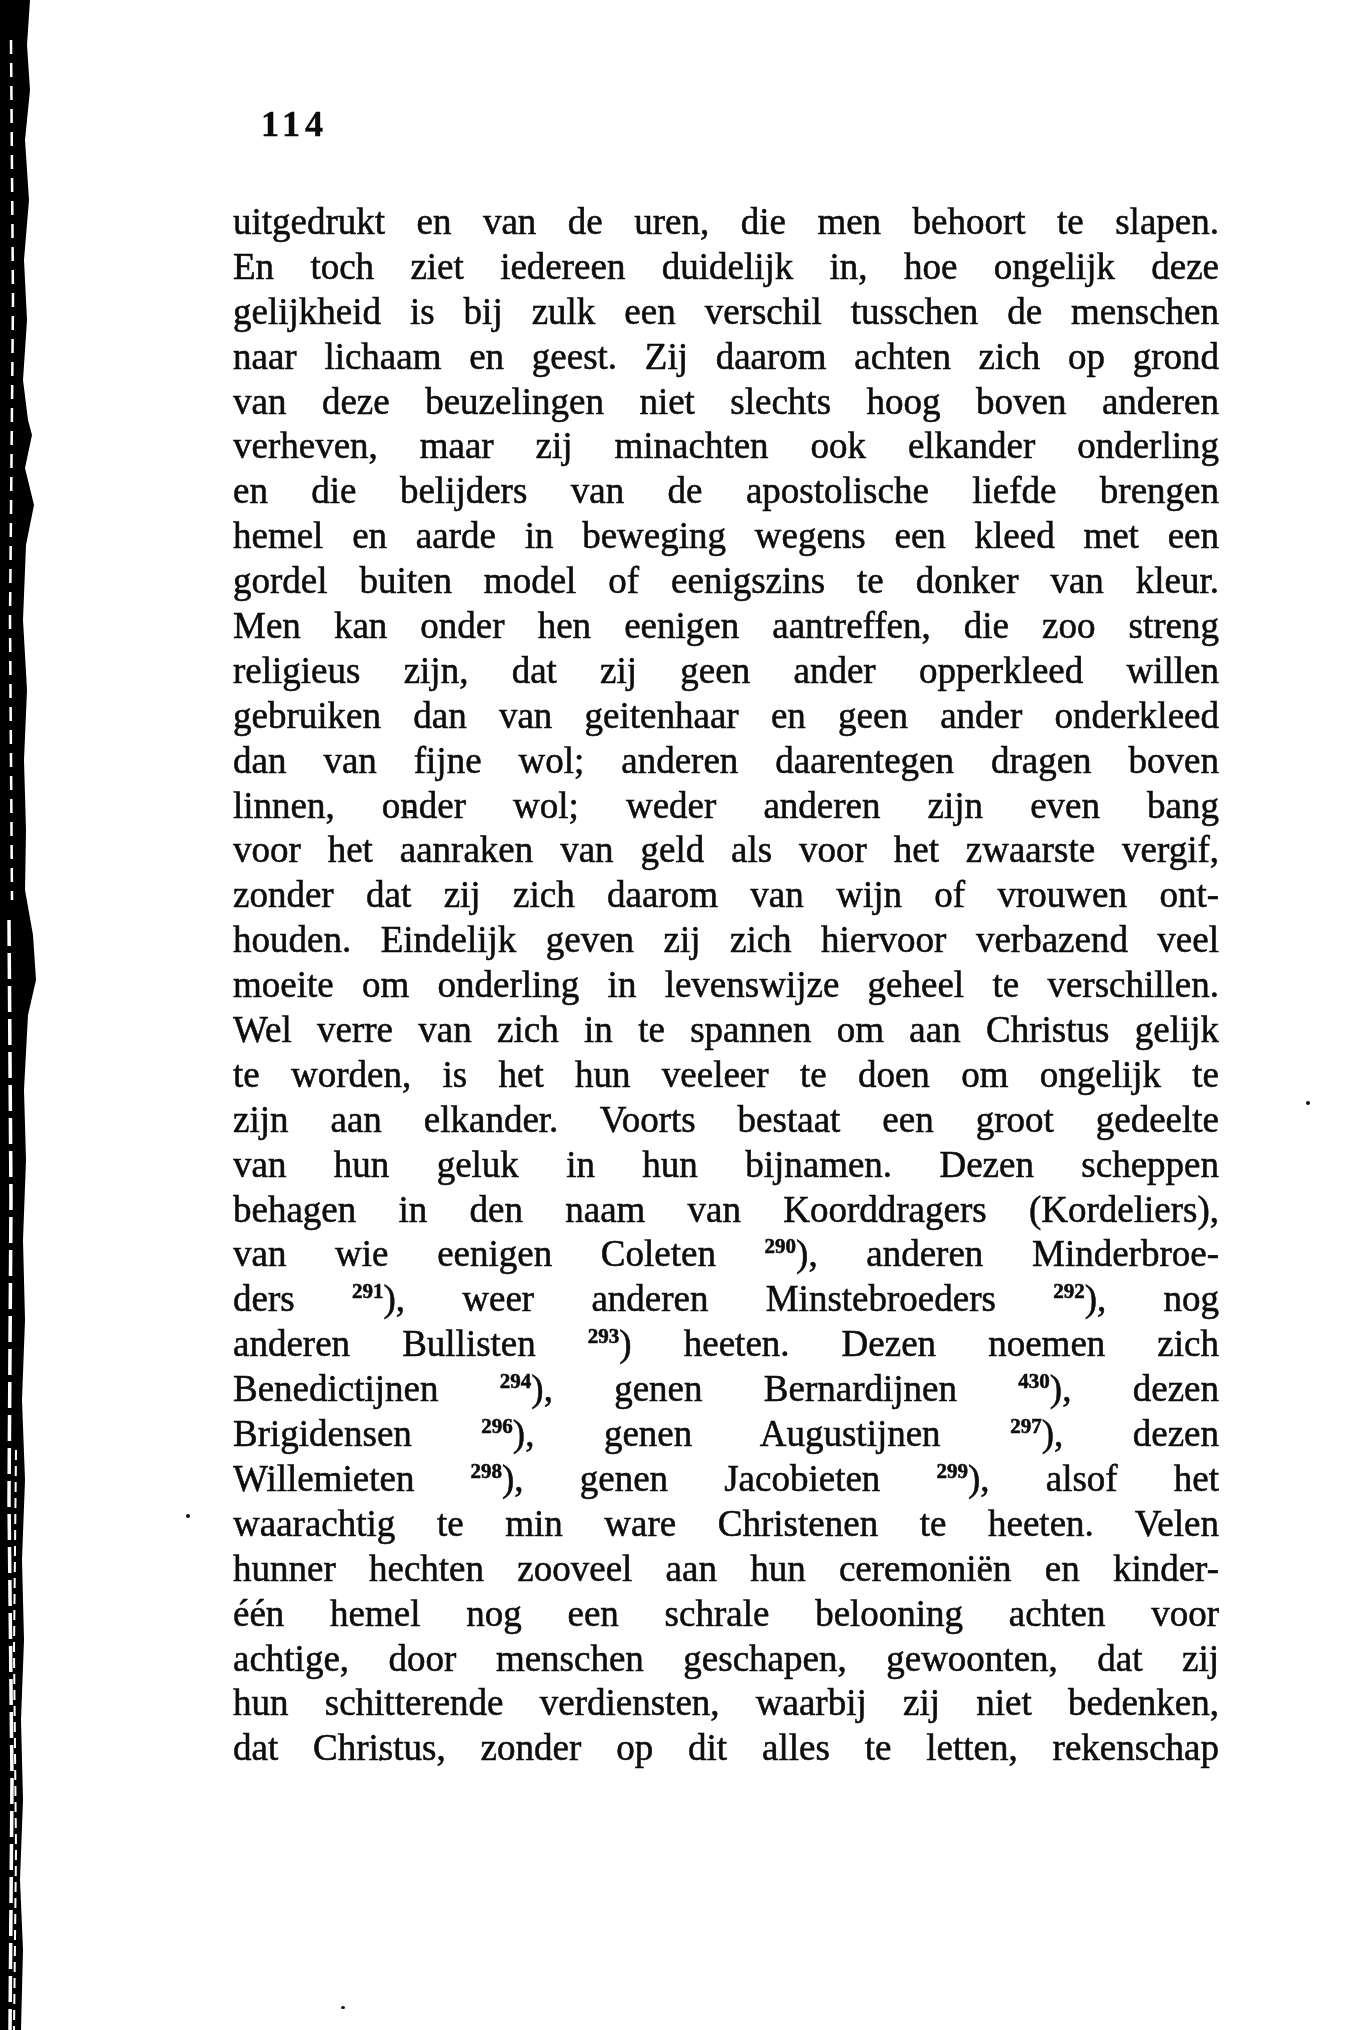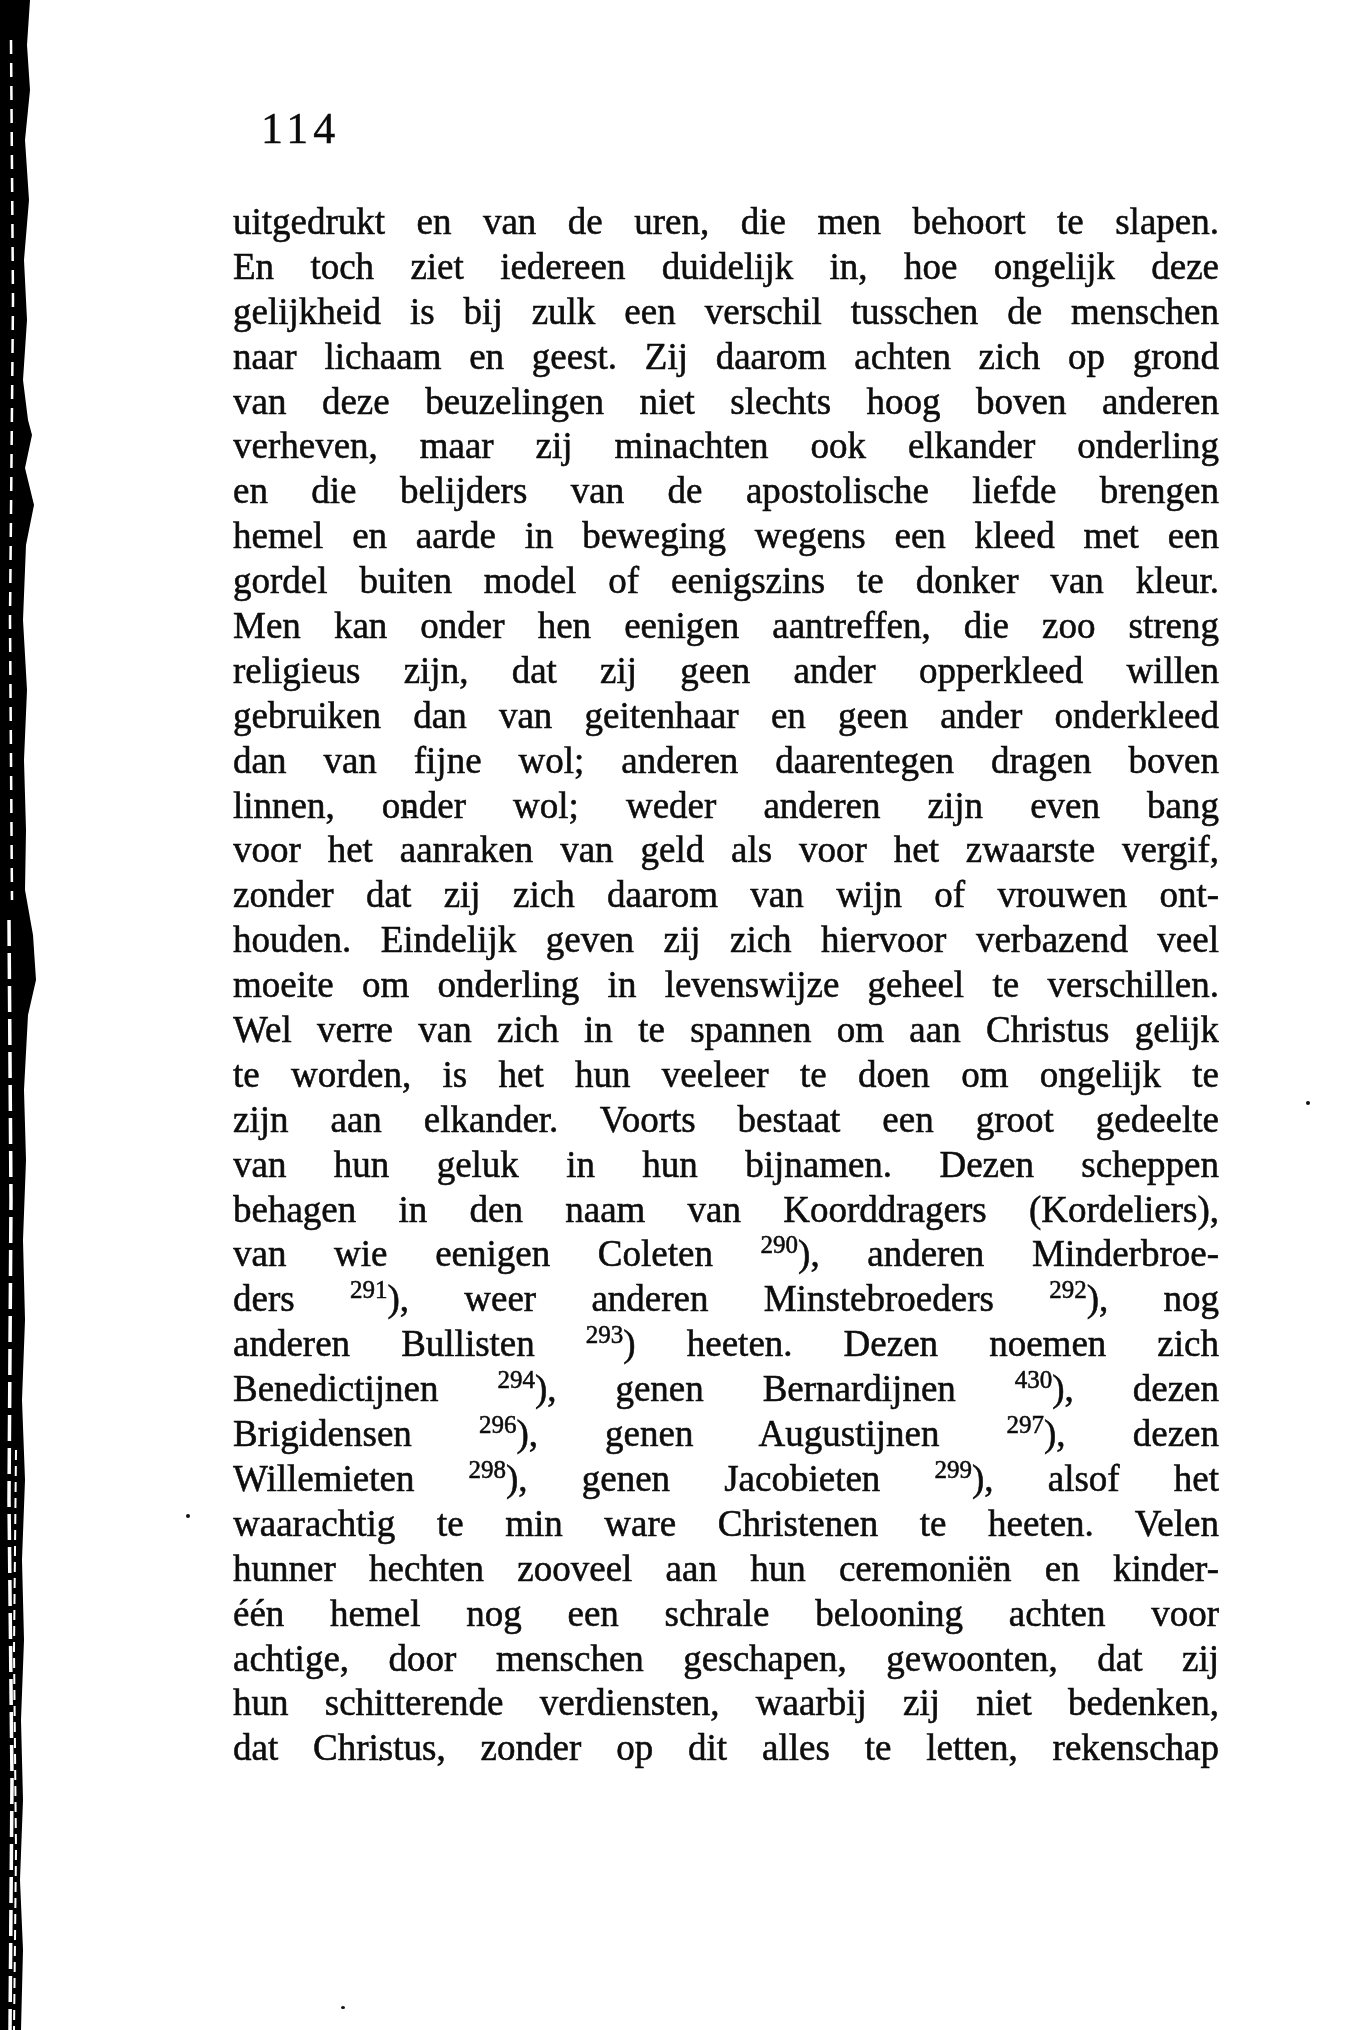--- a/index.html
+++ b/index.html
@@ -14,22 +14,22 @@
   .page {
     position: absolute; inset: 0;
     background: #ffffff;
   }
   
   .edge-svg { position: absolute; left: 0; top: 0; }
 
   .page-number {
     position: absolute;
     left: 261px; top: 103px;
-    font-size: 44px;
-    font-weight: 400;
+    font-size: 36px;
+    font-weight: 700;
     letter-spacing: 5px;
     color: #0b0b0b;
     -webkit-text-stroke: 0.4px currentColor;
   }
 
   .text-block {
     position: absolute;
     left: 233px; top: 200px;
     width: 986px;
   }
@@ -39,26 +39,27 @@
     font-size: 37px;
     text-align: justify;
     text-align-last: justify;
     word-spacing: -1.5px;
     white-space: normal;
     overflow: hidden;
     color: #0d0d0d;
     -webkit-text-stroke: 0.55px currentColor;
   }
   .line sup {
-    font-size: 25px;
+    font-size: 21px;
     line-height: 0;
     position: relative;
     top: -13px;
     vertical-align: baseline;
     letter-spacing: 0;
+    font-weight: bold;
   }
   .speck {
     position: absolute;
     background: #101010;
     border-radius: 50%;
   }
 </style>
 </head>
 <body>
 

